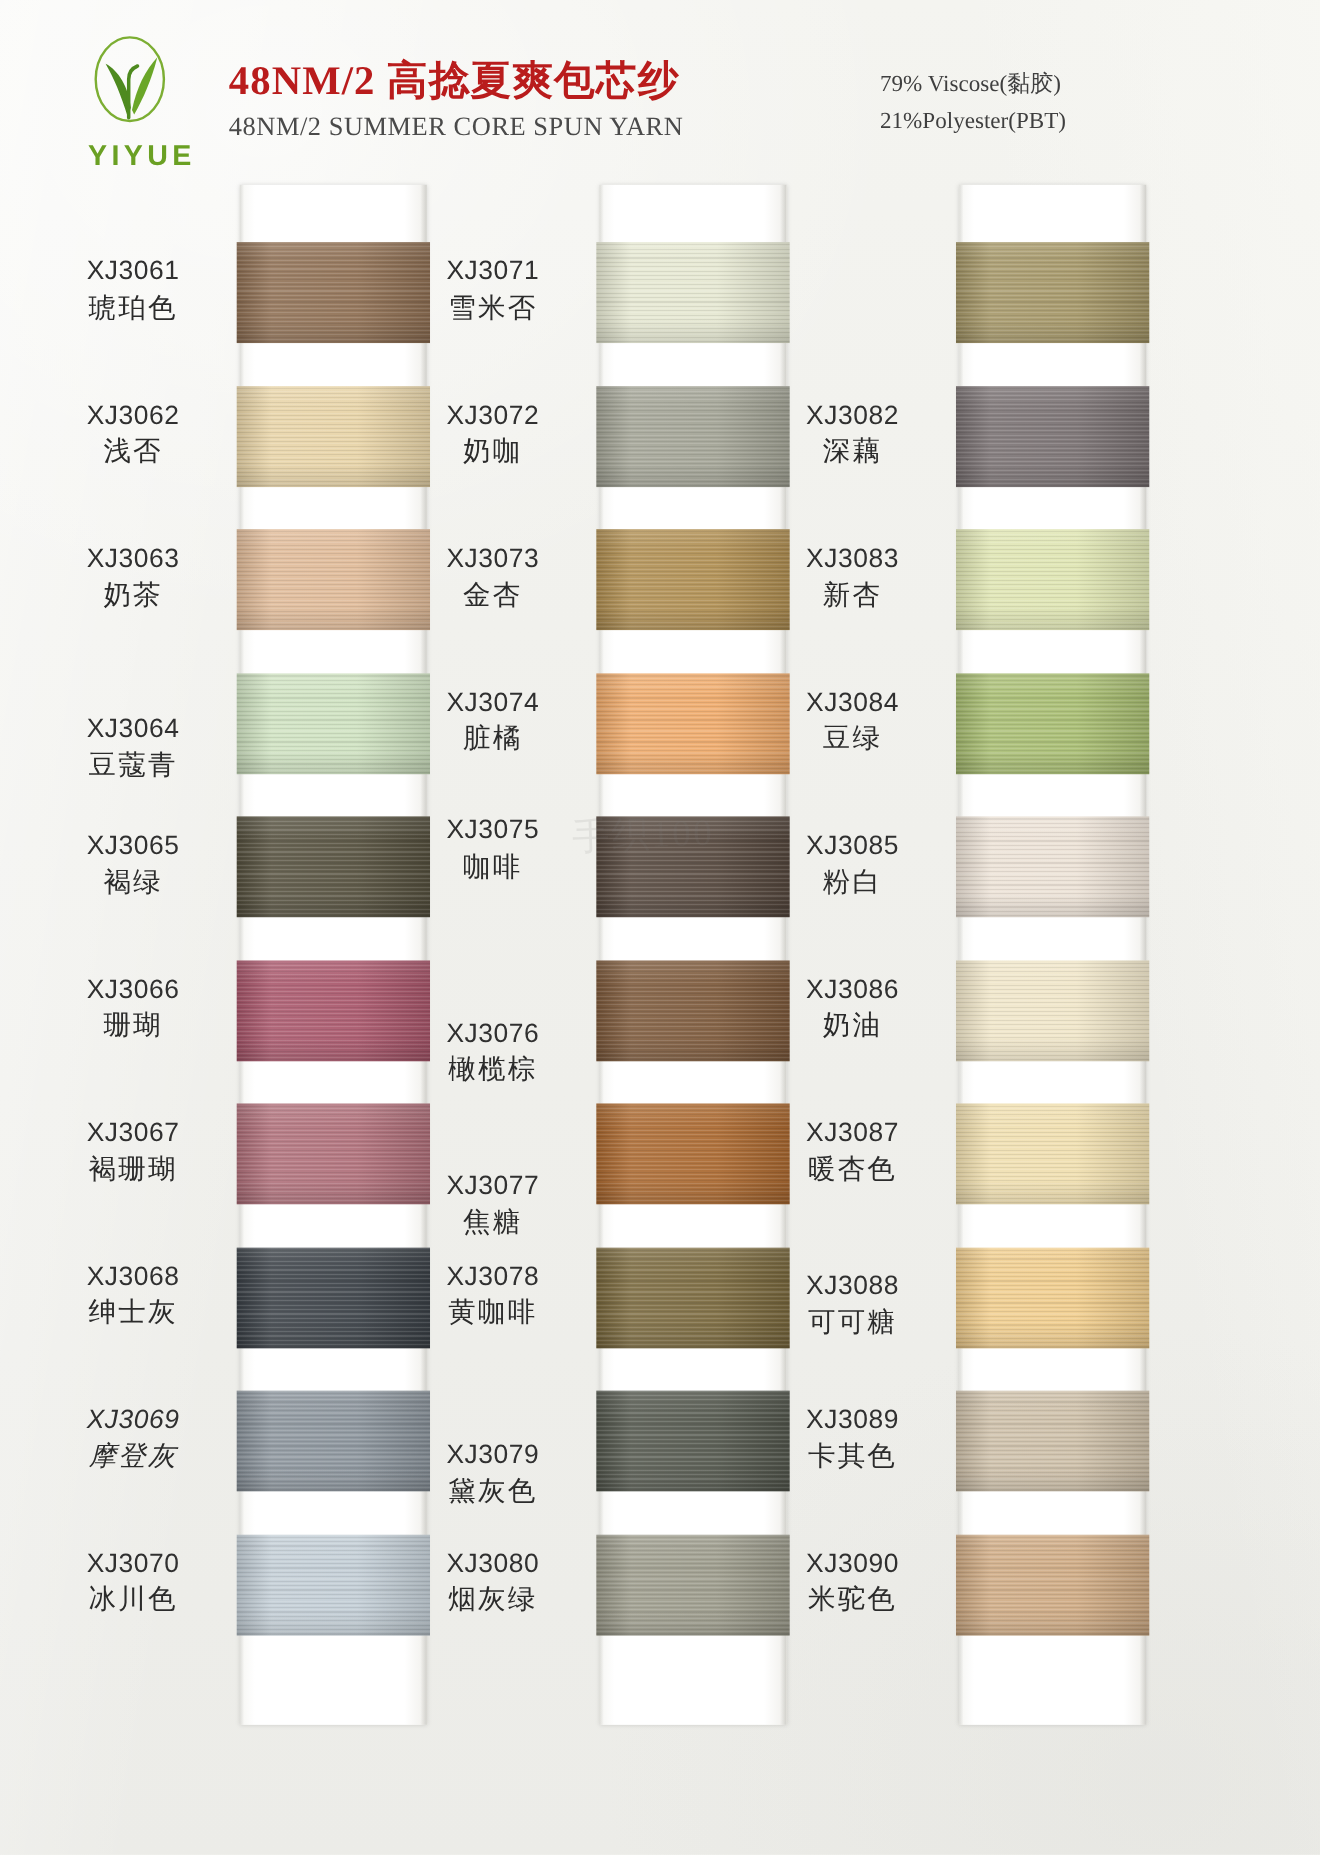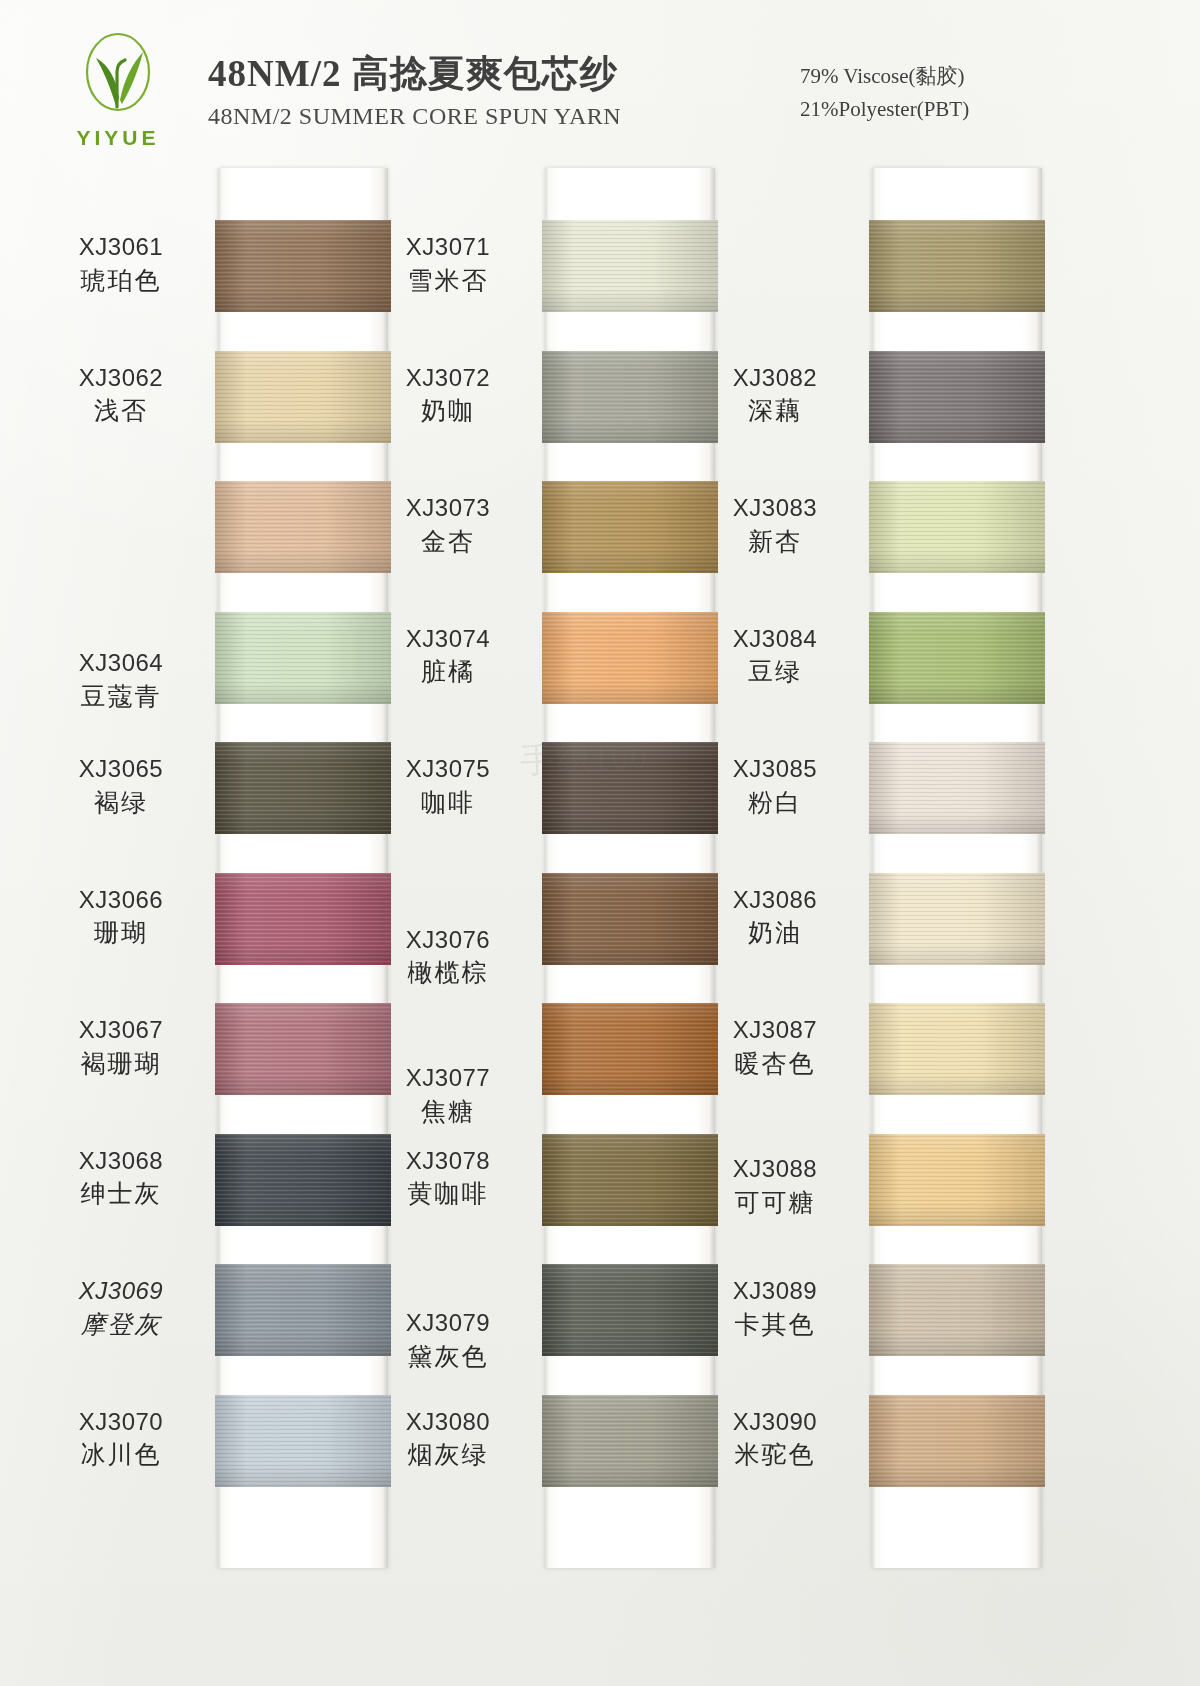--- a/index.html
+++ b/index.html
@@ -42,37 +42,38 @@
   #logo {
     position: absolute;
     left: 58px; top: 28px;
     width: 120px; height: 125px;
     text-align: center;
   }
   #logo-mark { display:block; margin: 0 auto; }
   #logo-text {
     display: block;
     margin-top: 2px;
-    font-size: 21px;
+    font-size: 26px;
     letter-spacing: 4px;
     color: #6aa023;
     font-family: "Liberation Sans", sans-serif;
     font-weight: 700;
+    text-align: right;
   }
 
   #title-block {
     position: absolute;
     left: 208px; top: 52px;
     width: 520px;
   }
   #title-cn {
     font-family: "Liberation Serif", serif;
     font-size: 37px;
     font-weight: 700;
-    color: #404040;
+    color: #b91c1c;
     letter-spacing: 1px;
     line-height: 1.18;
     white-space: nowrap;
   }
   #title-en {
     font-family: "Liberation Serif", serif;
     font-size: 24px;
     color: #4a4a4a;
     letter-spacing: 0.5px;
     margin-top: 7px;
@@ -240,20 +241,24 @@
     <div class="swatch" style="top: 182.5px; --c: #e8d4a8;">
       <div class="fill"></div>
     </div>
     <div class="label label-left" style="top: 194.5px;">
       <span class="code">XJ3062</span>
       <span class="name">浅否</span>
     </div>
     <div class="swatch" style="top: 313px; --c: #e0bb99;">
       <div class="fill"></div>
     </div>
+    <div class="label label-left" style="top: 325px;">
+      <span class="code">XJ3063</span>
+      <span class="name">奶茶</span>
+    </div>
     <div class="swatch" style="top: 443.5px; --c: #cfe2c1;">
       <div class="fill"></div>
     </div>
     <div class="label label-left" style="top: 480px;">
       <span class="code">XJ3064</span>
       <span class="name">豆蔻青</span>
     </div>
     <div class="swatch" style="top: 574px; --c: #575240;">
       <div class="fill"></div>
     </div>
@@ -323,21 +328,21 @@
     <div class="swatch" style="top: 443.5px; --c: #efab6c;">
       <div class="fill"></div>
     </div>
     <div class="label label-left" style="top: 455.5px;">
       <span class="code">XJ3074</span>
       <span class="name">脏橘</span>
     </div>
     <div class="swatch" style="top: 574px; --c: #57493f;">
       <div class="fill"></div>
     </div>
-    <div class="label label-left" style="top: 586px;">
+    <div class="label label-left" style="top: 572px;">
       <span class="code">XJ3075</span>
       <span class="name">咖啡</span>
     </div>
     <div class="swatch" style="top: 704.5px; --c: #7e5b3d;">
       <div class="fill"></div>
     </div>
     <div class="label label-left" style="top: 716.5px; margin-top: 40px;">
       <span class="code">XJ3076</span>
       <span class="name">橄榄棕</span>
     </div>

